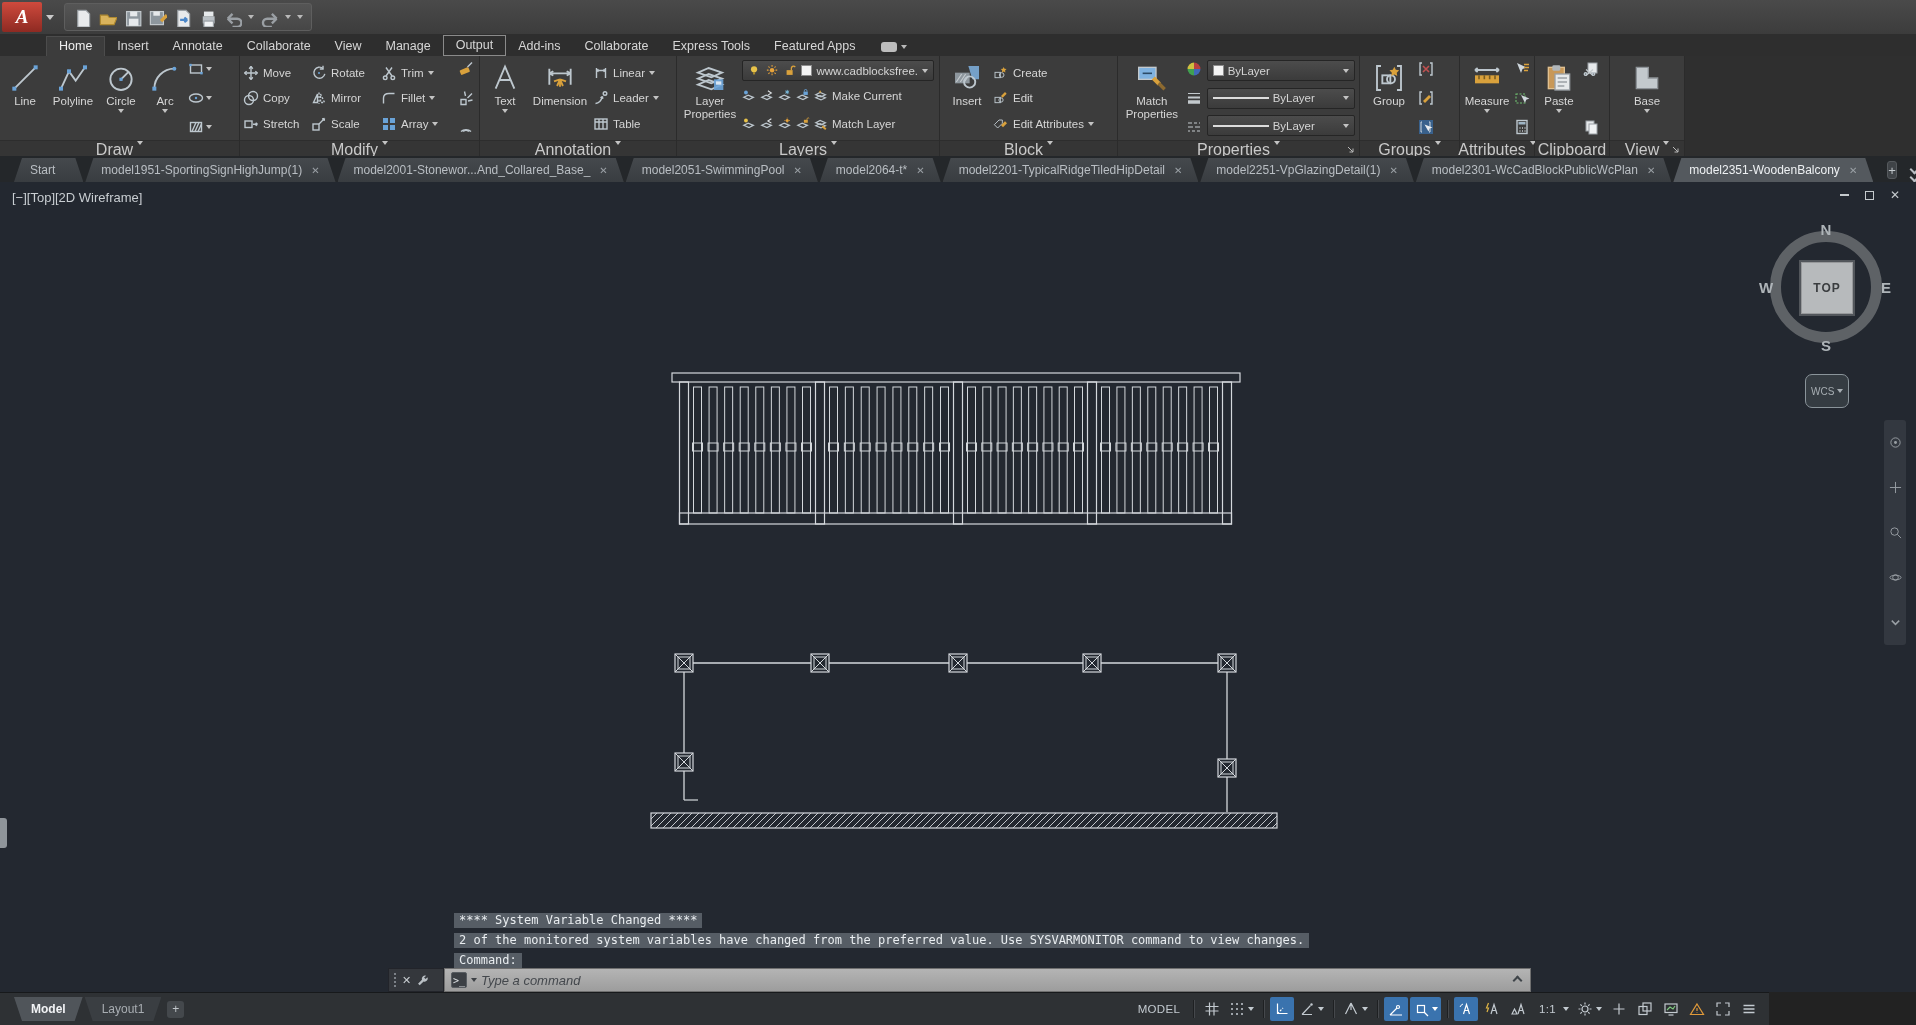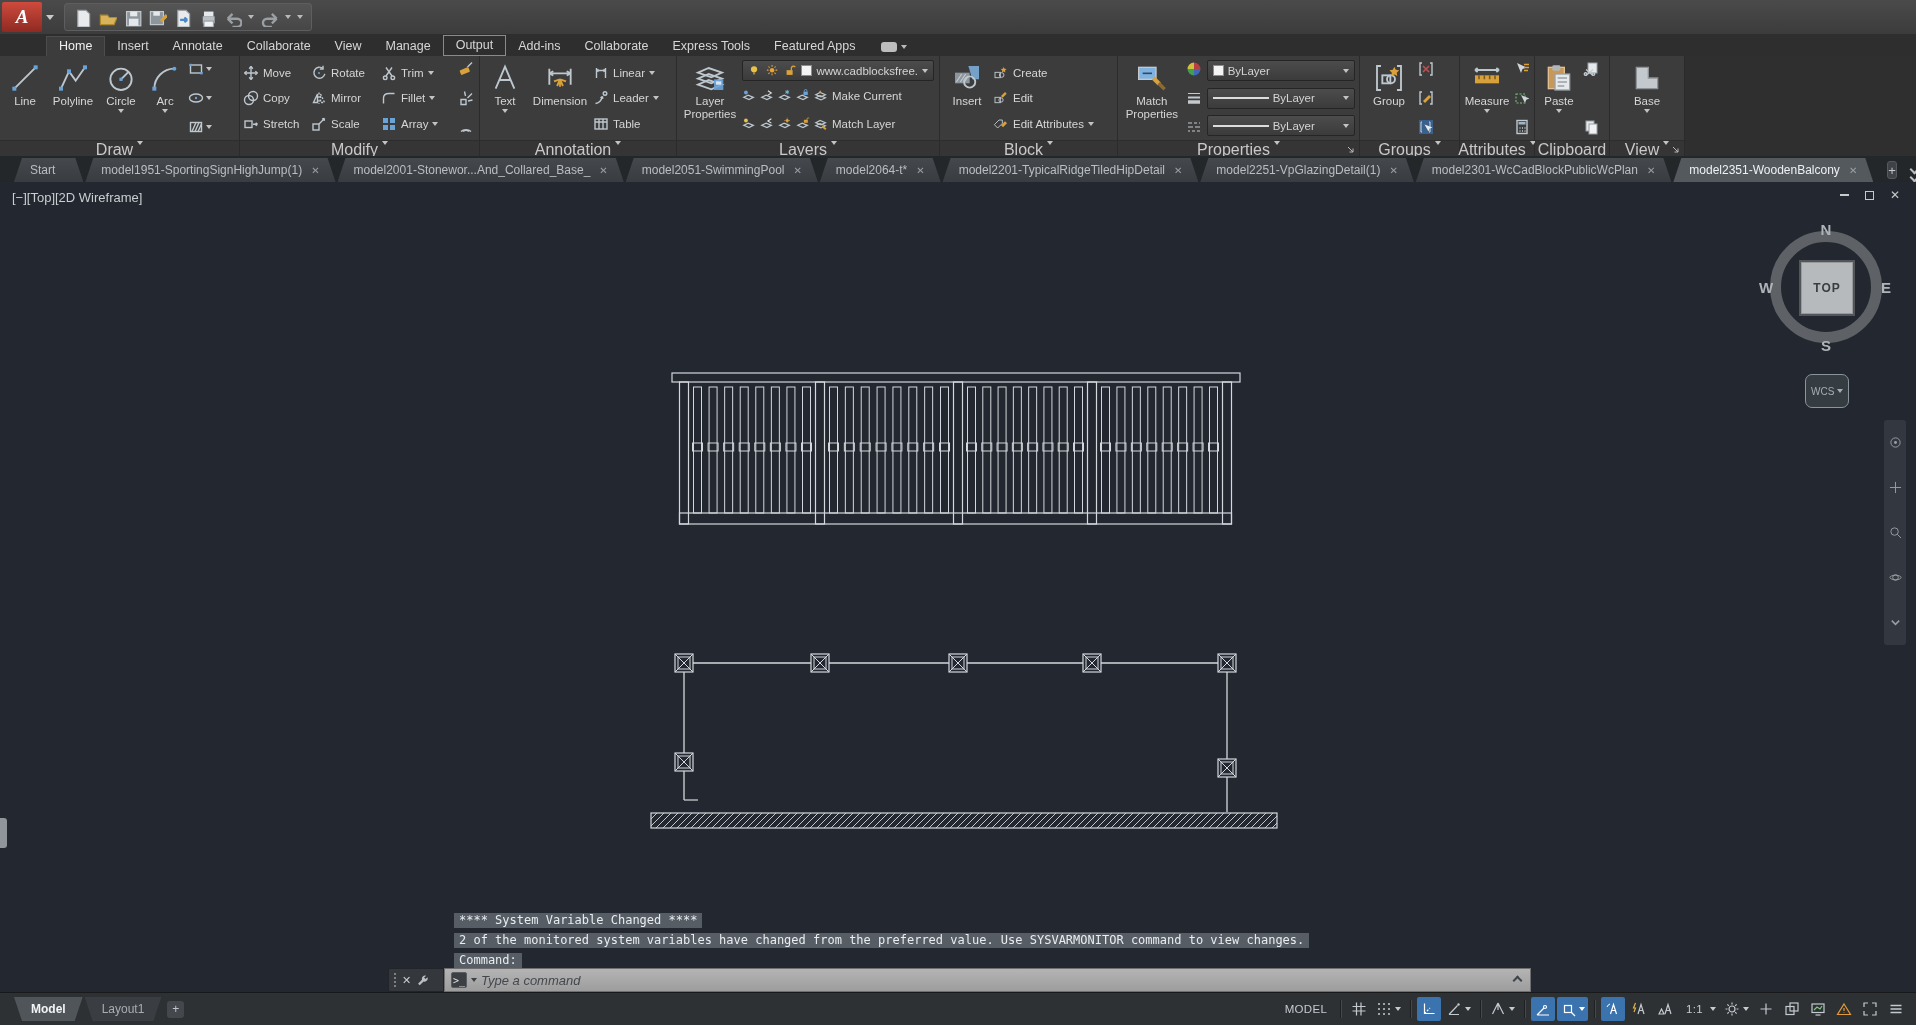--- a/index.html
+++ b/index.html
@@ -127,21 +127,21 @@
   .cmdprompt { width:16px; height:16px; background:#3c4045; border:1px solid #585d62; border-radius:2px;
     color:#dfe3e6; font-size:10px; display:flex; align-items:center; justify-content:center; font-family:"DejaVu Sans Mono",monospace; }
   .cmdpcaret { width:0;height:0;border-left:3px solid transparent;border-right:3px solid transparent;border-top:4px solid #3c4045; }
   #cmd-input { flex:1; background: transparent; border:none; outline:none; font-style:italic;
     font-size:13px; color:#2f3439; font-family:"Liberation Sans",sans-serif; }
   #cmd-input::placeholder { color:#44484d; font-style:italic; }
   .chev-up { width:7px; height:7px; border-right:2px solid #3f4449; border-bottom:2px solid #3f4449;
     transform:rotate(-135deg); margin-right:3px; }
 
   
-  #statusbar { position:absolute; left:0; top:992px; width:1916px; height:33px; background:#2e3134;
+  #statusbar { position:absolute; left:0; top:992px; width:1769px; height:33px; background:#2e3134;
     border-top:1px solid #17191b; display:flex; align-items:center; }
   #sheettabs { display:flex; align-items:flex-end; height:100%; padding-left:14px; gap:2px; align-items:center; }
   .sheettab { height:24px; display:flex; align-items:center; padding:0 17px; font-size:12px;
     clip-path:polygon(0 0, 100% 0, calc(100% - 8px) 100%, 8px 100%); }
   .sheettab.active { background:#50555a; color:#f2f4f6; font-weight:bold; }
   .sheettab.inactive { background:#3a3e42; color:#a8adb2; }
   #addlayout { width:17px; height:17px; border-radius:3px; background:#44484c; color:#c0c5ca;
     display:flex; align-items:center; justify-content:center; font-size:12px; margin-left:4px; }
   .scluster { margin-left:auto; display:flex; align-items:center; gap:2px; padding-right:8px; }
   .stog { height:24px; min-width:24px; display:flex; align-items:center; justify-content:center;

